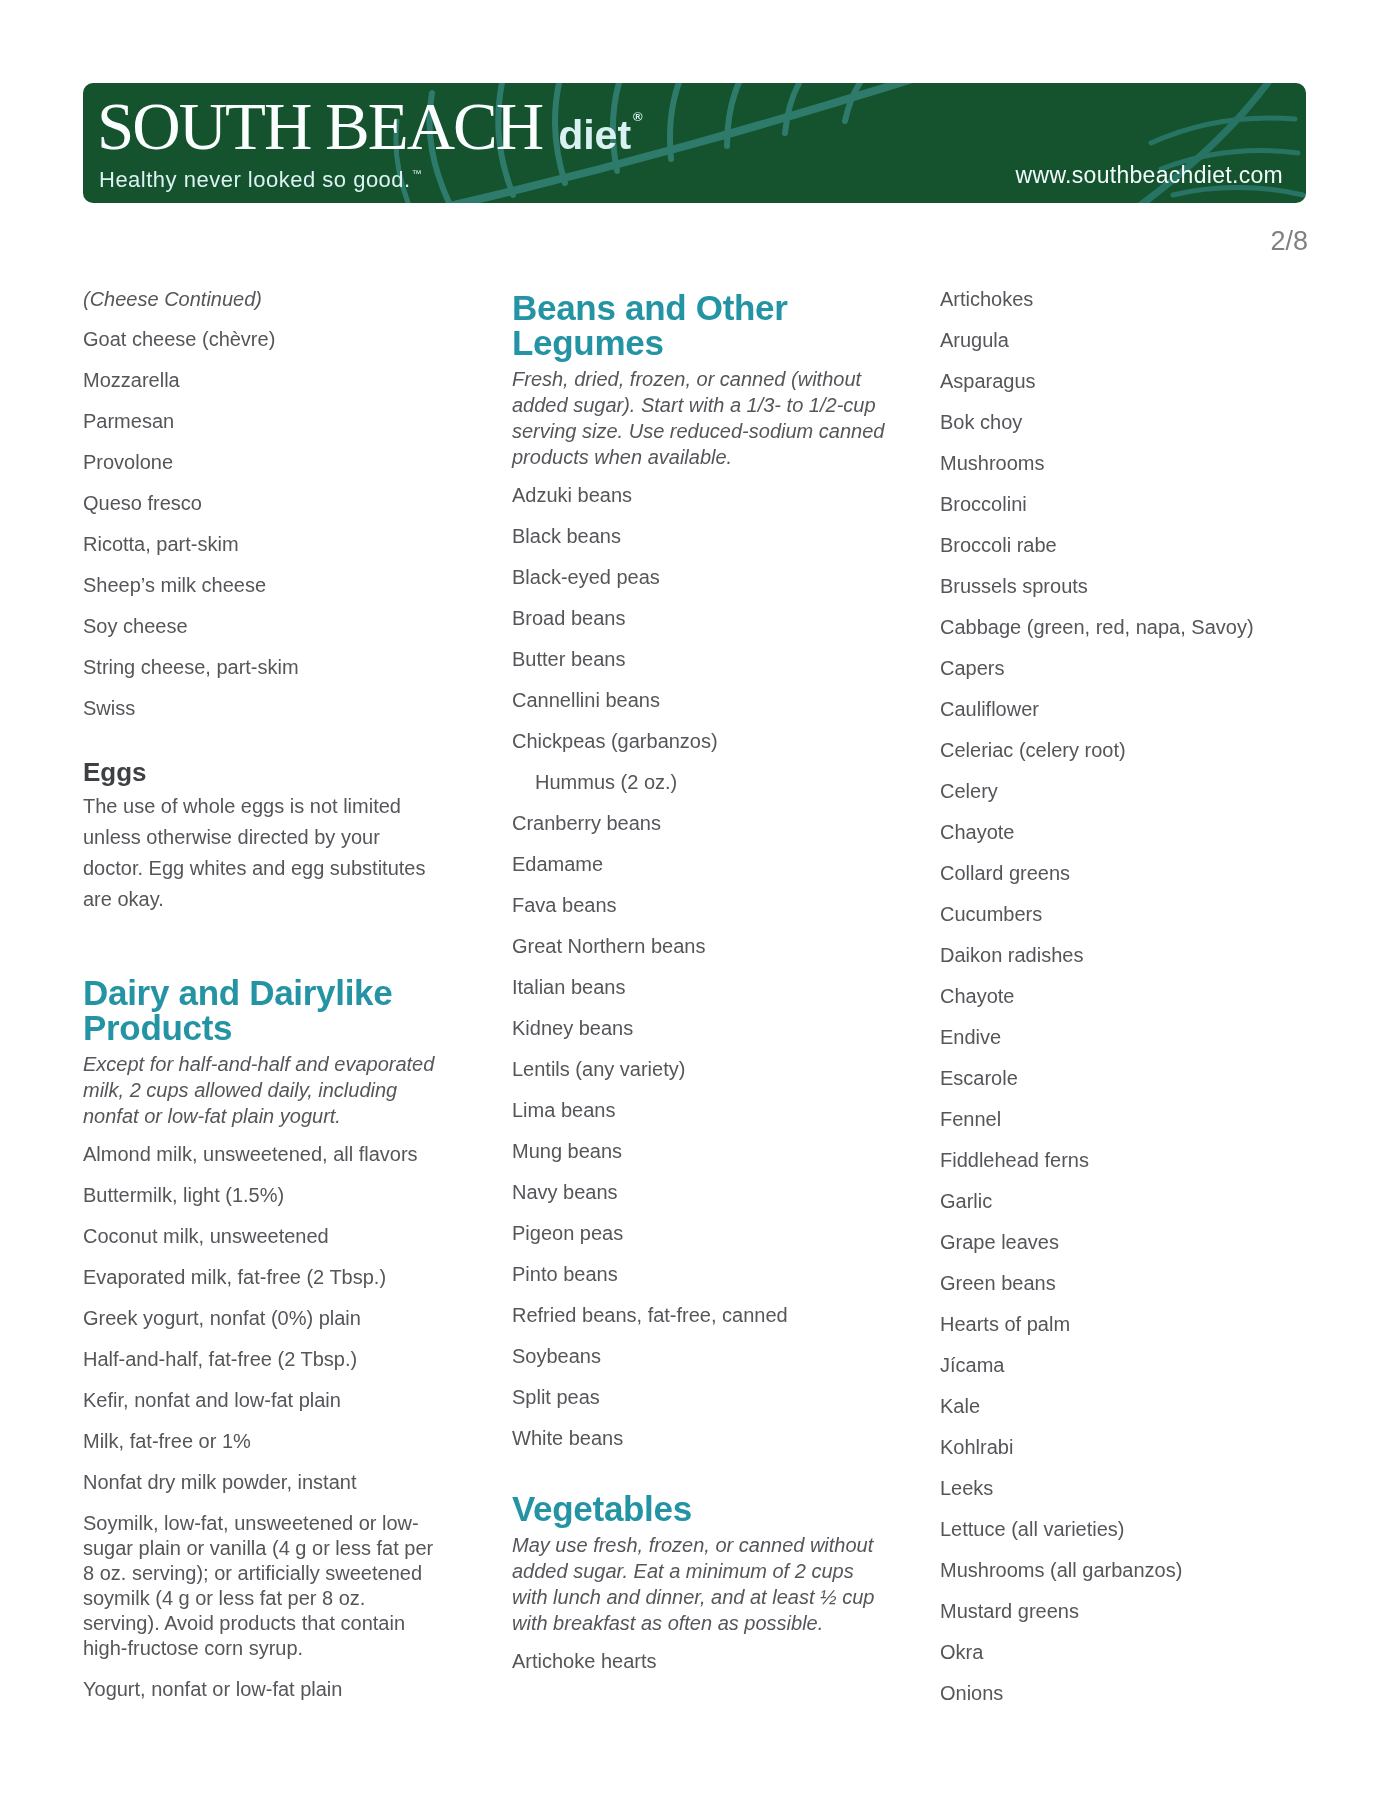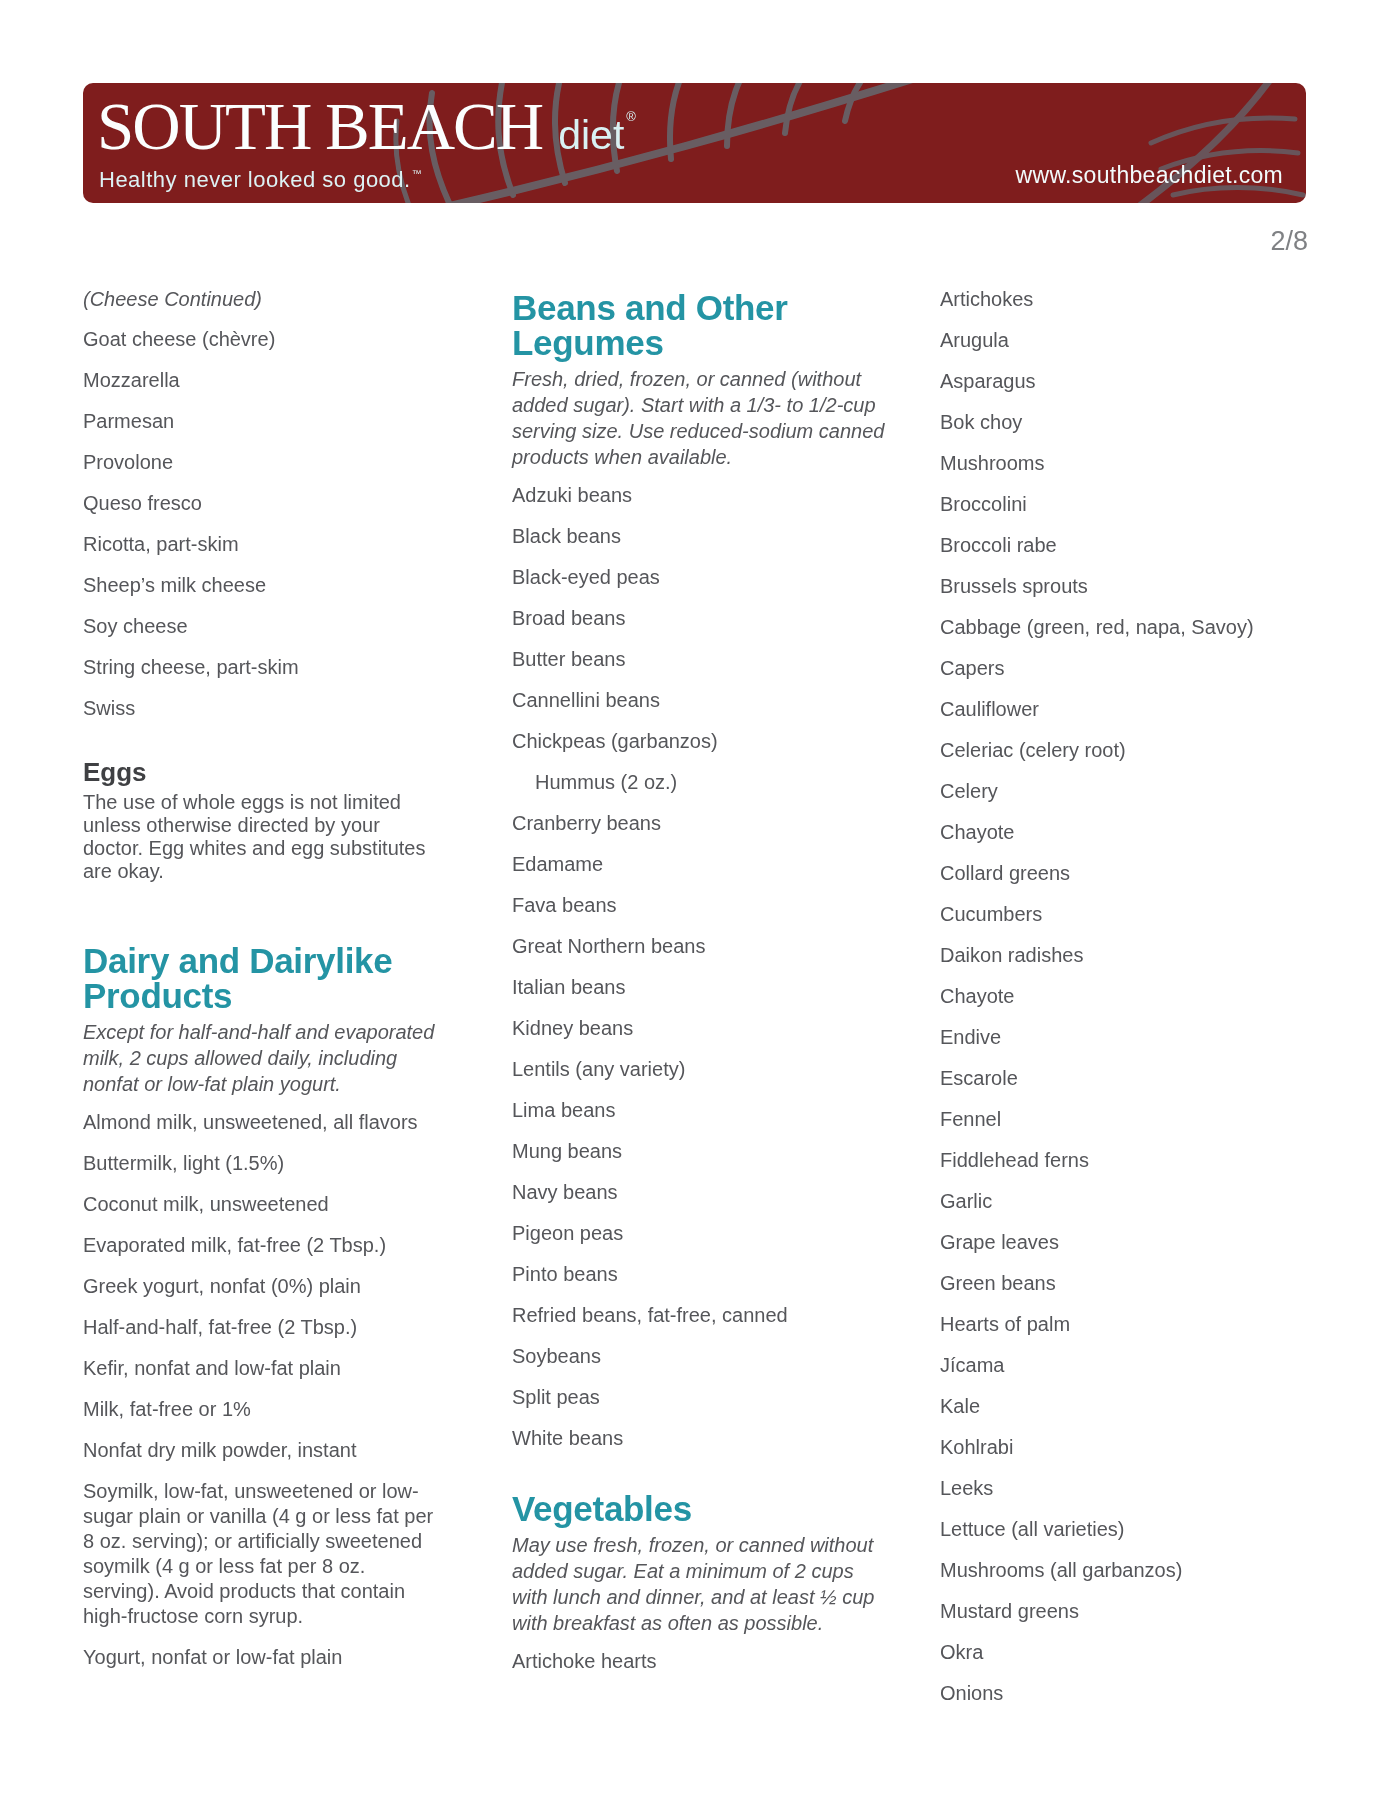--- a/index.html
+++ b/index.html
@@ -4,33 +4,33 @@
 <style>
   html,body{margin:0;padding:0;}
   body{
     width:1391px;height:1800px;position:relative;background:#ffffff;
     font-family:"Liberation Sans", sans-serif;color:#55565A;
     -webkit-font-smoothing:antialiased;
   }
   
   .banner{
     position:absolute;left:83px;top:83px;width:1223px;height:120px;
-    background:#7f1d1d;border-radius:10px;overflow:hidden;
+    background:#14532d;border-radius:10px;overflow:hidden;
   }
   .fronds{position:absolute;left:0;top:0;width:1223px;height:120px;}
   .brand-row{
     position:absolute;left:14px;top:6px;display:flex;align-items:baseline;gap:16px;
     white-space:nowrap;
   }
   .brand{
     font-family:"Liberation Serif", serif;font-size:67px;line-height:1.12;
     letter-spacing:-2px;color:#FBFEFE;font-weight:400;
   }
   .brand-sub{
-    font-size:41px;color:#D9F1F3;letter-spacing:0px;font-weight:400;line-height:1;
+    font-size:41px;color:#D9F1F3;letter-spacing:0px;font-weight:700;line-height:1;
   }
   .brand-sub .reg{font-size:13px;vertical-align:28px;margin-left:2px;color:#D9F1F3;}
   .tagline{
     position:absolute;left:16px;top:84px;font-size:22px;color:#DDF2F4;letter-spacing:0.5px;
   }
   .tagline .tm{font-size:10px;vertical-align:10px;margin-left:1px;}
   .website{
     position:absolute;right:23px;top:79px;font-size:23px;color:#F2FBFC;letter-spacing:0.3px;
   }
   .page-num{
@@ -51,21 +51,21 @@
   }
   .item{
     font-size:20px;line-height:25px;color:#55565A;margin:0 0 16px;max-width:var(--w);
   }
   .item.indent{padding-left:23px;}
   .h2{
     font-size:26px;line-height:28px;font-weight:700;color:#3F4043;
     margin:21px 0 5px;max-width:var(--w);
   }
   .para{
-    font-size:20px;line-height:23px;color:#55565A;margin:0 0 36px;max-width:var(--w);
+    font-size:20px;line-height:31px;color:#55565A;margin:0 0 36px;max-width:var(--w);
   }
   .h1{margin:24px 0 6px;}
   .h1-line{
     font-size:35px;line-height:35px;font-weight:700;color:#2494A4;letter-spacing:-0.3px;
   }
   .intro{
     font-size:20px;line-height:26px;font-style:italic;color:#55565A;
     margin:0 0 13px;max-width:var(--w);
   }
 </style>

